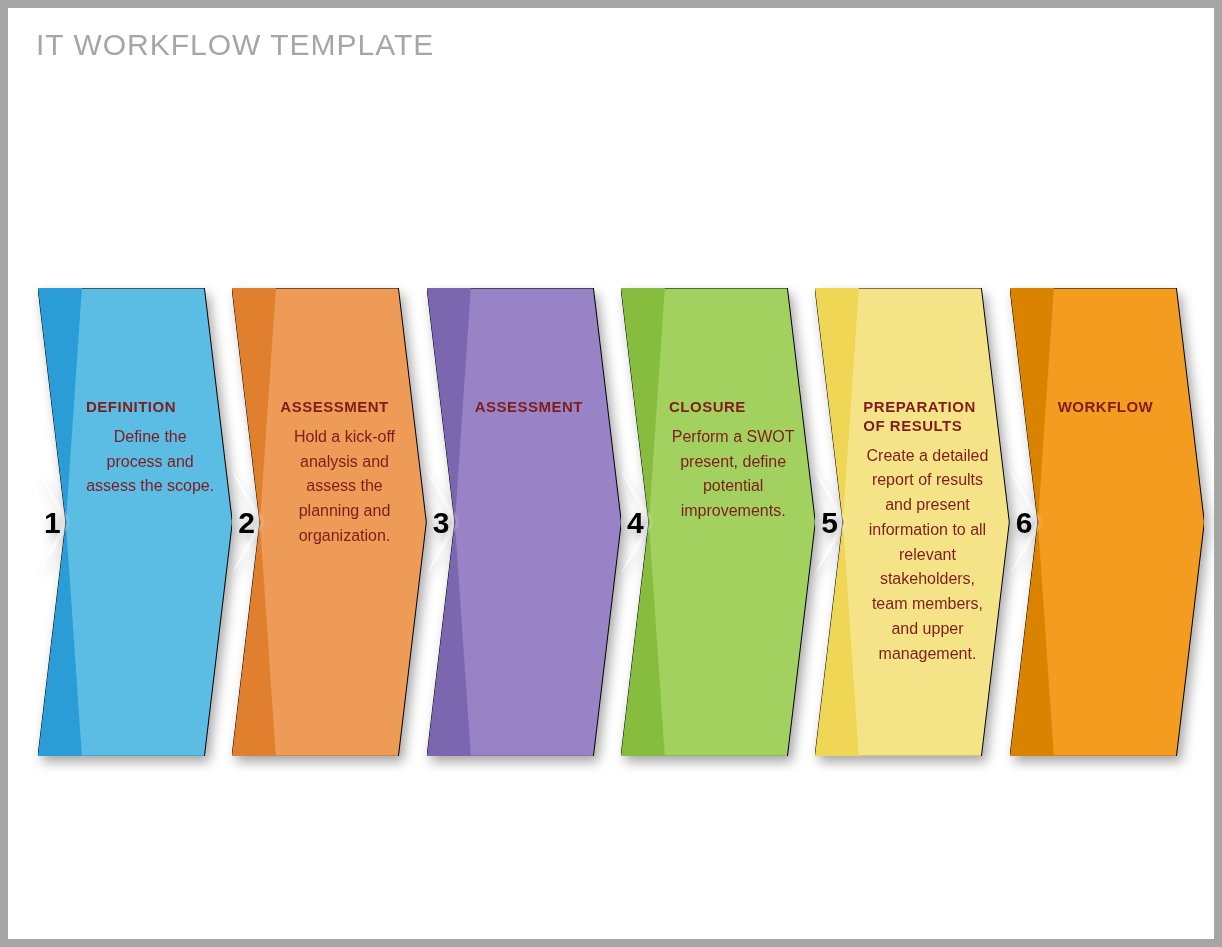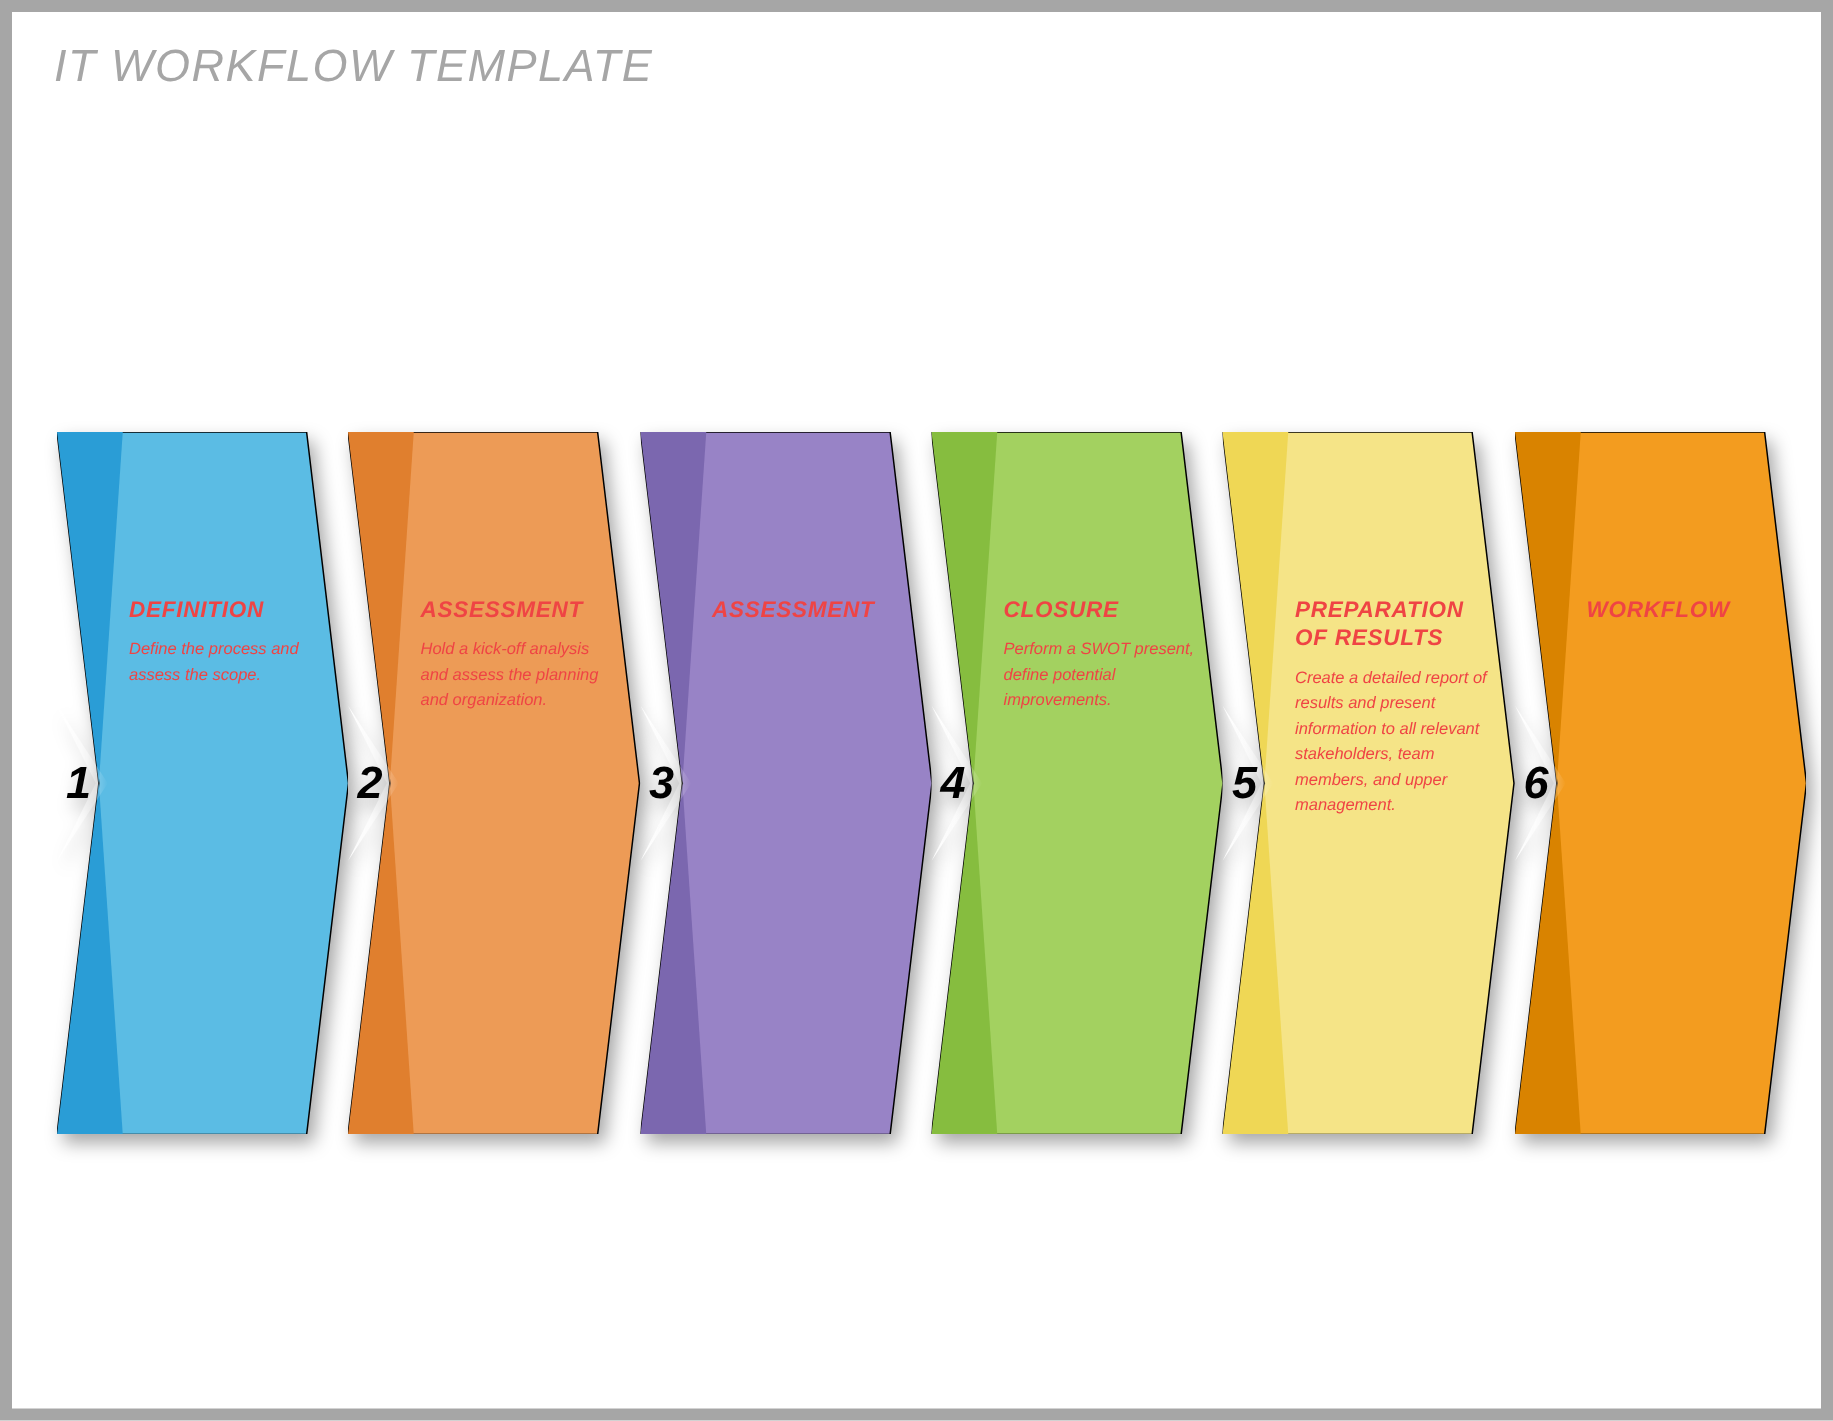--- a/index.html
+++ b/index.html
@@ -8,21 +8,20 @@
     background: #a6a6a6;
     padding: 8px;
     font-family: "Century Gothic", "Segoe UI", Arial, sans-serif;
   }
   .page {
     background: #fff;
     width: 100%;
     height: 100%;
     position: relative;
     overflow: hidden;
-    font-style: italic;
   }
   .title {
     position: absolute;
     top: 20px;
     left: 28px;
     font-size: 30px;
     letter-spacing: 1px;
     font-weight: 400;
     color: #a6a6a6;
   }
@@ -54,32 +53,33 @@
     font-weight: 700;
     color: #000;
     z-index: 3;
   }
   .content {
     position: absolute;
     left: 48px;
     right: 18px;
     top: 110px;
     z-index: 3;
-    color: #ef4444;
+    color: #7f1d1d;
   }
   .step-title {
     font-size: 15px;
     font-weight: 700;
     letter-spacing: .5px;
     margin-bottom: 8px;
     line-height: 1.25;
   }
   .step-desc {
-    font-size: 11px;
+    font-size: 16px;
     line-height: 1.55;
+    text-align: center;
   }
 </style>
 </head>
 <body>
 
 <div class="page">
   <h1 class="title">IT WORKFLOW TEMPLATE</h1>
   <div class="flow" id="flow">
       <div class="step">
     <svg class="shape" viewBox="0 0 195 470" preserveAspectRatio="none">

